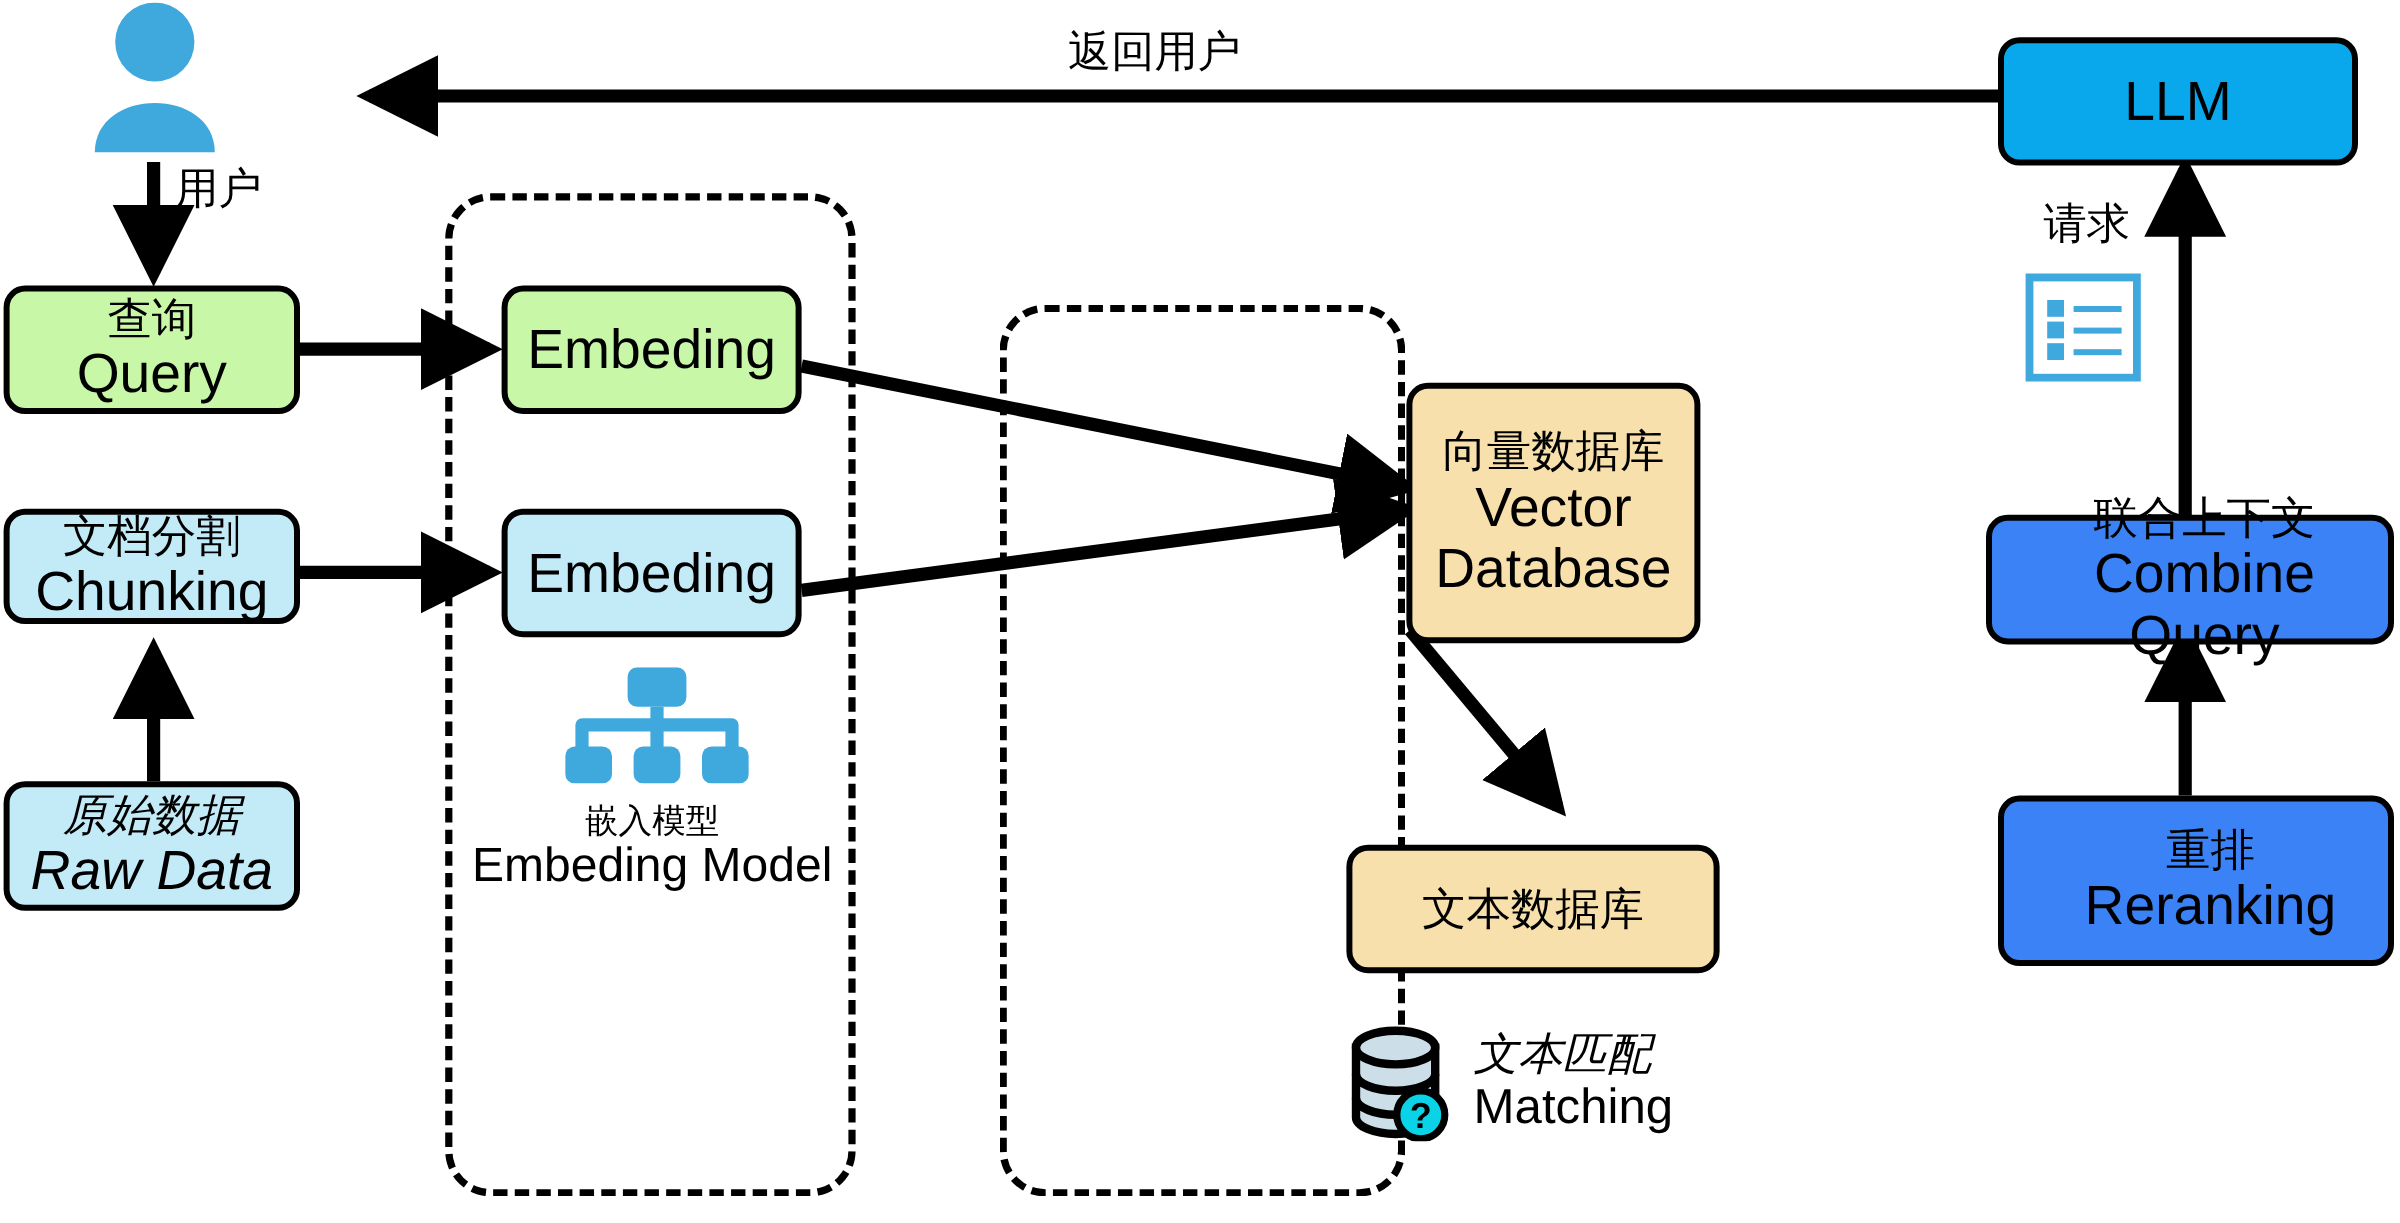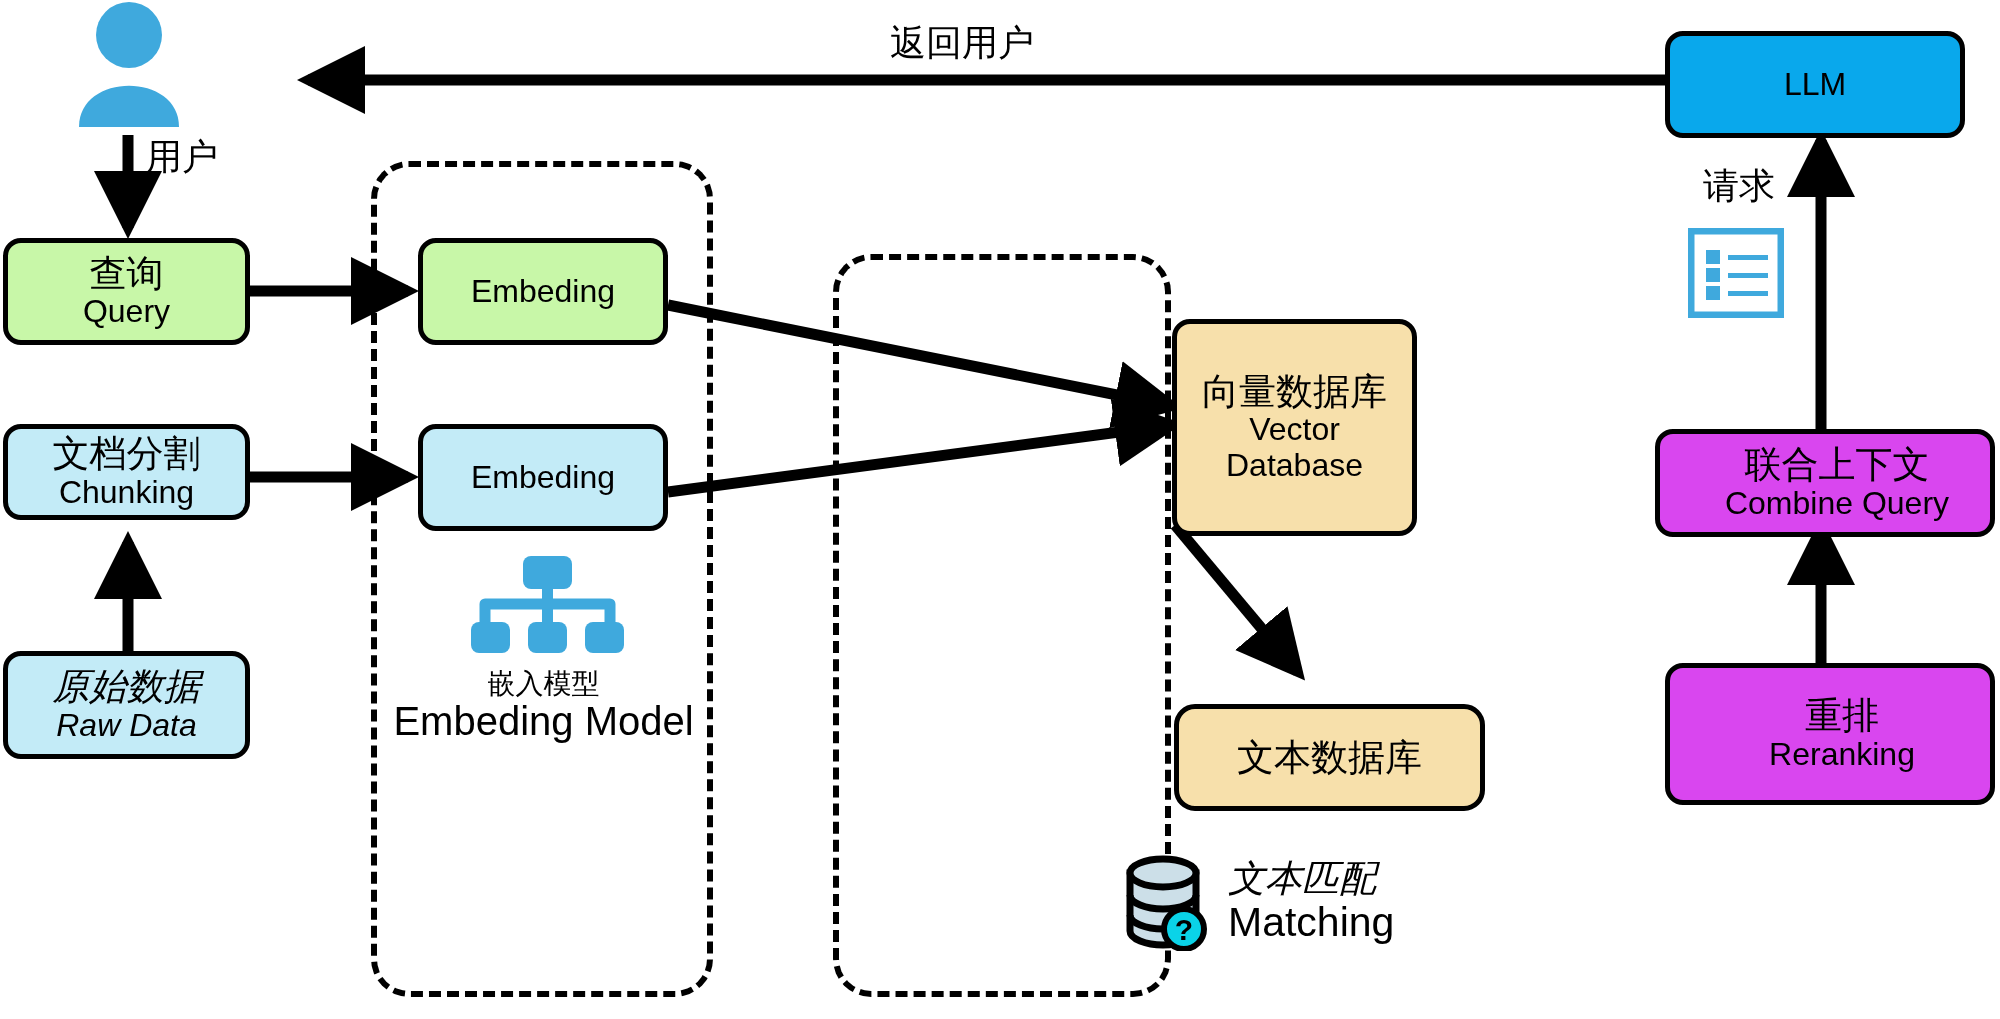--- a/index.html
+++ b/index.html
@@ -7,26 +7,26 @@
        font-family:"Liberation Sans","DejaVu Sans",sans-serif;}
   #stage{position:relative;width:2000px;height:1019px;background:#fff;}
 
   svg#wires{position:absolute;left:0;top:0;width:2000px;height:1019px;pointer-events:none;}
 
   .node{position:absolute;box-sizing:border-box;border:5px solid #000;
         border-radius:18px;display:flex;flex-direction:column;
         align-items:center;justify-content:center;line-height:1.12;
         color:#000;text-align:center;}
   .node .cn{font-size:37px;}
-  .node .en{font-size:32px;}
+  .node .en{font-size:46px;}
   .green{background:#c8f7a8;}
   .blue{background:#c3ebf7;}
   .tan{background:#f7e0ab;margin-top:10px;}
   .llm{background:#09a8ec;}
-  .white{background:#d946ef;padding-left:24px;}
+  .white{background:#3b82f6;padding-left:24px;}
 
   .grouplabel{position:absolute;text-align:center;color:#000;line-height:1.12;}
   .grouplabel .cn{font-size:28px;display:block;}
   .grouplabel .en{font-size:40px;display:block;}
 
   .edgelabel{position:absolute;font-size:36px;color:#000;white-space:nowrap;}
 
   .dashbox{position:absolute;box-sizing:border-box;border:6px dashed #000;
            border-radius:38px;}
 
@@ -119,21 +119,21 @@
     <span class="cn">嵌入模型</span>
     <span class="en">Embeding Model</span>
   </div>
 
   <div class="node tan" style="left:1172px;top:309px;width:245px;height:217px;">
     <span class="cn">向量数据库</span>
     <span class="en">Vector</span>
     <span class="en">Database</span>
   </div>
 
-  <div class="node tan" style="left:1174px;top:694px;width:311px;height:107px;border-radius:21px;">
+  <div class="node tan" style="left:1122px;top:694px;width:311px;height:107px;">
     <span class="cn">文本数据库</span>
   </div>
 
   <div class="matchrow" style="left:1122px;top:853px;">
     <span class="icon" style="position:relative;width:92px;height:98px;display:inline-block;">
       <svg viewBox="0 0 92 98" width="92" height="98">
         <g stroke="#000" stroke-width="7" fill="#ccdfe8">
           <path d="M8,20 L8,78 C8,86 24,92 41,92 C58,92 74,86 74,78 L74,20 Z"></path>
           <ellipse cx="41" cy="20" rx="33" ry="14" fill="#ccdfe8"></ellipse>
           <path d="M8,42 C8,50 24,56 41,56 C58,56 74,50 74,42" fill="none"></path>

